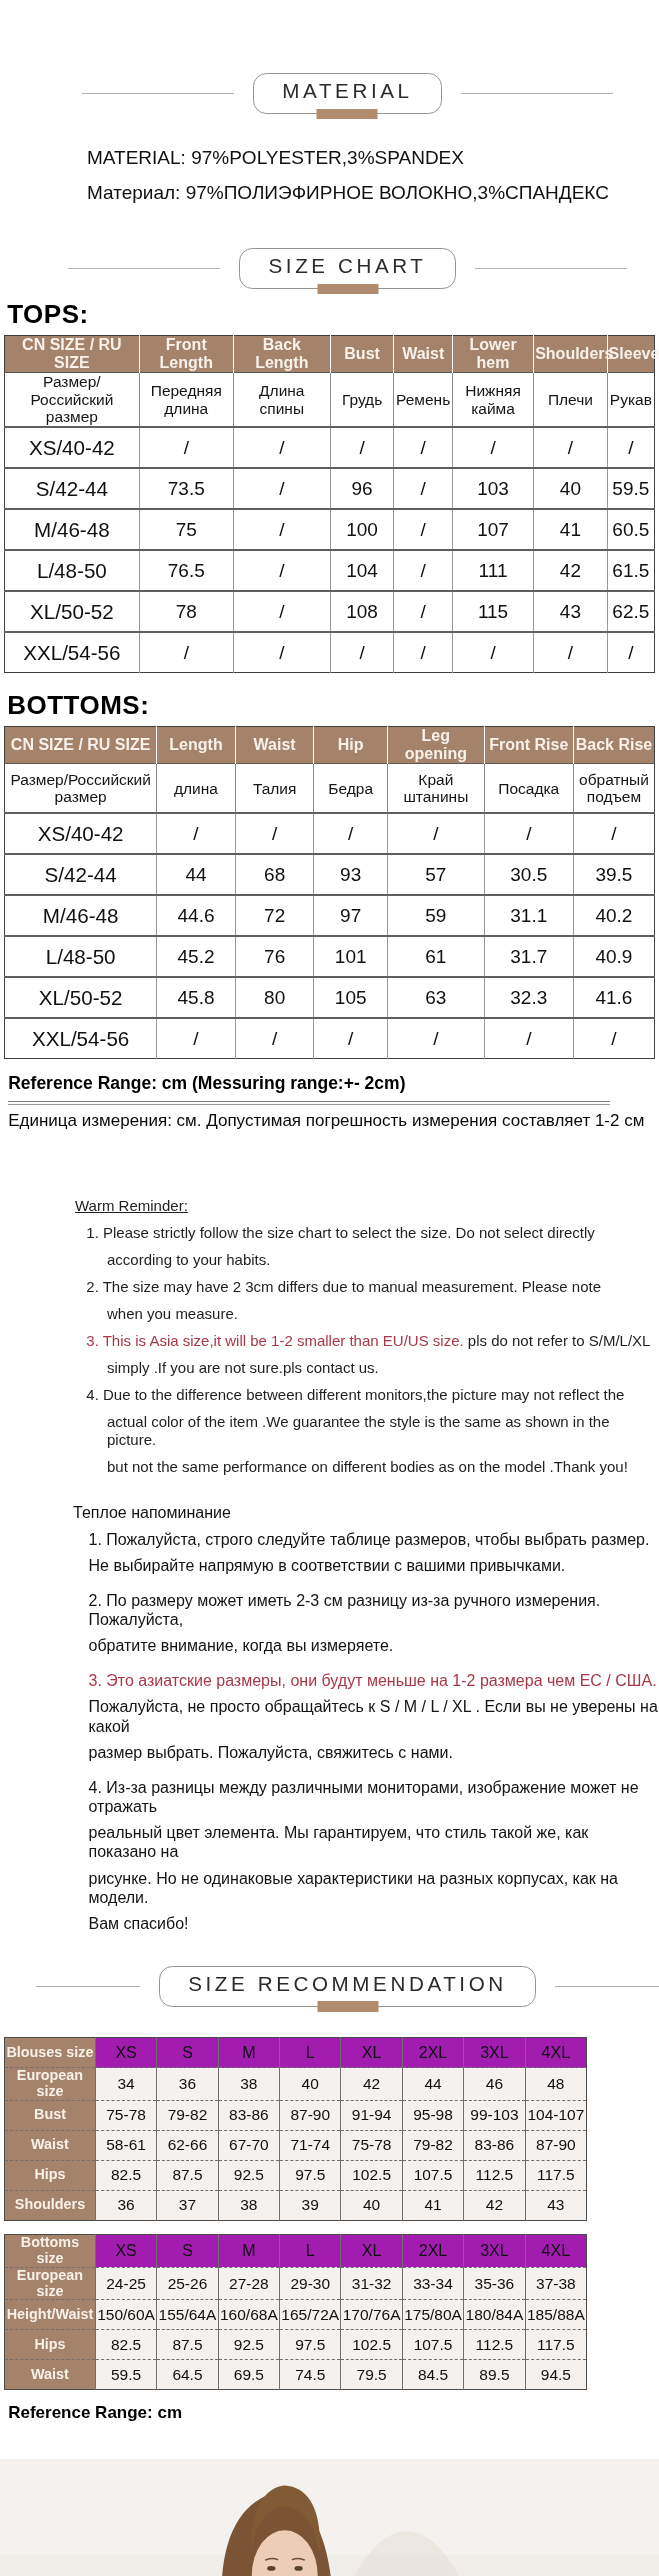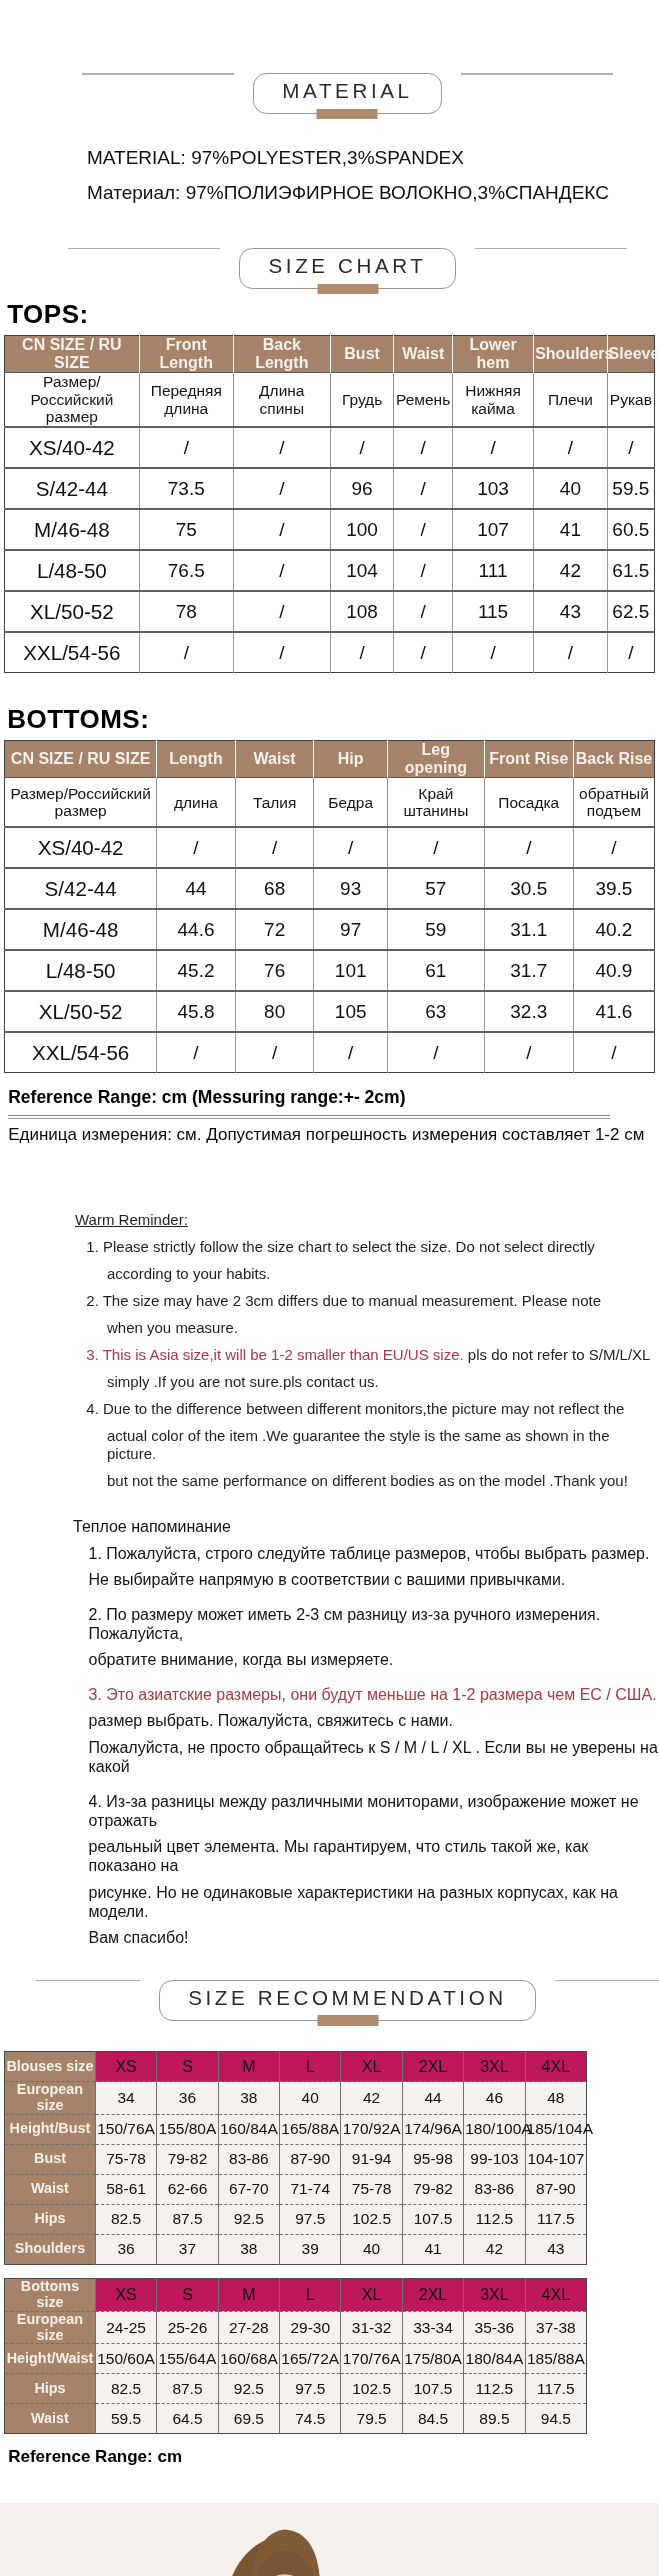--- a/index.html
+++ b/index.html
@@ -1,19 +1,19 @@
 <!DOCTYPE html>
 <html style="font-size:8.2px"><head>
 <meta charset="utf-8">
 <style>
   html,body{margin:0;padding:0;background:#ffffff;}
   body{width:659px;font-family:"Liberation Sans","DejaVu Sans",sans-serif;color:#1c1c1c;}
 
   
-  .sec-head{display:flex;align-items:flex-start;justify-content:center;gap:19.6px;margin-left:36px;}
+  .sec-head{display:flex;align-items:center;justify-content:center;gap:19.6px;margin-left:36px;}
   .hline{display:block;height:1.5px;width:152px;background:#b3b0ac;}
   .hbox{position:relative;border:1px solid #97948f;border-radius:13.4px;background:#fff;
         padding:5.2px 28px 10.3px;font-size:20.6px;letter-spacing:3.6px;color:#2b2b2b;white-space:nowrap;}
   .hbox::after{content:"";position:absolute;bottom:-5.7px;left:50%;transform:translateX(-50%);
         width:61px;height:10.3px;background:#b18b6e;}
 
   
   .material-text{margin:33px 0 16px 87px;font-size:19px;color:#111;}
   .material-text .l2{margin-top:12.4px;}
 
@@ -51,21 +51,21 @@
 
   
   .rec-wrap{margin-top:32px;}
   table.rec-table{width:583px;margin:30px 4.1px 0;border-collapse:collapse;table-layout:fixed;
         border:1.5px solid #4a4a4a;}
   table.rec-table th.rowhead{background:#a5826a;color:#f8f1e8;font-size:14.4px;font-weight:bold;
         border-top:1.5px dashed #6f6f6f;padding:0 1px;height:29px;line-height:1.1;}
   table.rec-table td{background:#f4f1ee;font-size:15.5px;color:#101010;text-align:center;
         border-left:1px solid #6f6f6f;border-top:1.5px dashed #6f6f6f;height:29px;padding:0 1px;}
   table.rec-table tr:first-child th.rowhead,table.rec-table tr:first-child td{border-top:none;}
-  table.rec-table tr:first-child td{background:#be185d;font-size:16px;}
+  table.rec-table tr:first-child td{background:#a21caf;font-size:16px;}
   table.rec-table.second{margin-top:13.4px;}
   .rec-footer{margin:12.4px 0 0 8.2px;font-size:17px;font-weight:bold;color:#000;}
 
   
   .photo{position:relative;width:659px;height:988px;margin-top:36px;overflow:hidden;}
   .photo svg{display:block;}
 </style>
 </head>
 <body>
 
@@ -178,21 +178,21 @@
         <td>/</td>
         <td>/</td>
         <td>/</td>
         <td>/</td>
         <td>/</td>
         <td>/</td>
       </tr>
     </tbody>
   </table>
 
-<div class="group-label" style="margin-top:31px;">BOTTOMS:</div>
+<div class="group-label" style="margin-top:17px;">BOTTOMS:</div>
 
 <table class="size-table">
   <colgroup>
     <col style="width:23.4%">
       <col style="width:12.1%">
       <col style="width:12.1%">
       <col style="width:11.3%">
     <col style="width:14.9%">
       <col style="width:13.7%">
       <col style="width:12.5%">
@@ -292,22 +292,22 @@
   <div class="line cont" style="padding-left:32px;">but not the same performance on different bodies as on the model .Thank you!</div>
 </div>
 
 <div class="reminder-ru">
   <div class="title">Теплое напоминание</div>
   <div class="line" style="padding-left:15.5px;">1. Пожалуйста, строго следуйте таблице размеров, чтобы выбрать размер.</div>
   <div class="line" style="padding-left:15.5px;">Не выбирайте напрямую в соответствии с вашими привычками.</div>
   <div class="line gap" style="padding-left:15.5px;">2. По размеру может иметь 2-3 см разницу из-за ручного измерения. Пожалуйста,</div>
   <div class="line" style="padding-left:15.5px;">обратите внимание, когда вы измеряете.</div>
   <div class="line gap red" style="padding-left:15.5px;">3. Это азиатские размеры, они будут меньше на 1-2 размера чем ЕС / США.</div>
+  <div class="line" style="padding-left:15.5px;">Пожалуйста, не просто обращайтесь к S / M / L / XL . Если вы не уверены на какой</div>
   <div class="line" style="padding-left:15.5px;">размер выбрать. Пожалуйста, свяжитесь с нами.</div>
-  <div class="line" style="padding-left:15.5px;">Пожалуйста, не просто обращайтесь к S / M / L / XL . Если вы не уверены на какой</div>
   <div class="line gap" style="padding-left:15.5px;">4. Из-за разницы между различными мониторами, изображение может не отражать</div>
   <div class="line" style="padding-left:15.5px;">реальный цвет элемента. Мы гарантируем, что стиль такой же, как показано на</div>
   <div class="line" style="padding-left:15.5px;">рисунке. Но не одинаковые характеристики на разных корпусах, как на модели.</div>
   <div class="line" style="padding-left:15.5px;">Вам спасибо!</div>
 </div>
 
 <div class="rec-wrap">
   <div class="sec-head">
     <span class="hline"></span>
     <span class="hbox"><span>SIZE RECOMMENDATION</span></span>
@@ -341,31 +341,20 @@
         <tr>
           <th class="rowhead">European size</th>
           <td>34</td>
           <td>36</td>
           <td>38</td>
           <td>40</td>
           <td>42</td>
           <td>44</td>
           <td>46</td>
           <td>48</td>
-        </tr>
-        <tr>
-          <th class="rowhead">Height/Bust</th>
-          <td>150/76A</td>
-          <td>155/80A</td>
-          <td>160/84A</td>
-          <td>165/88A</td>
-          <td>170/92A</td>
-          <td>174/96A</td>
-          <td>180/100A</td>
-          <td>185/104A</td>
         </tr>
         <tr>
           <th class="rowhead">Bust</th>
           <td>75-78</td>
           <td>79-82</td>
           <td>83-86</td>
           <td>87-90</td>
           <td>91-94</td>
           <td>95-98</td>
           <td>99-103</td>

